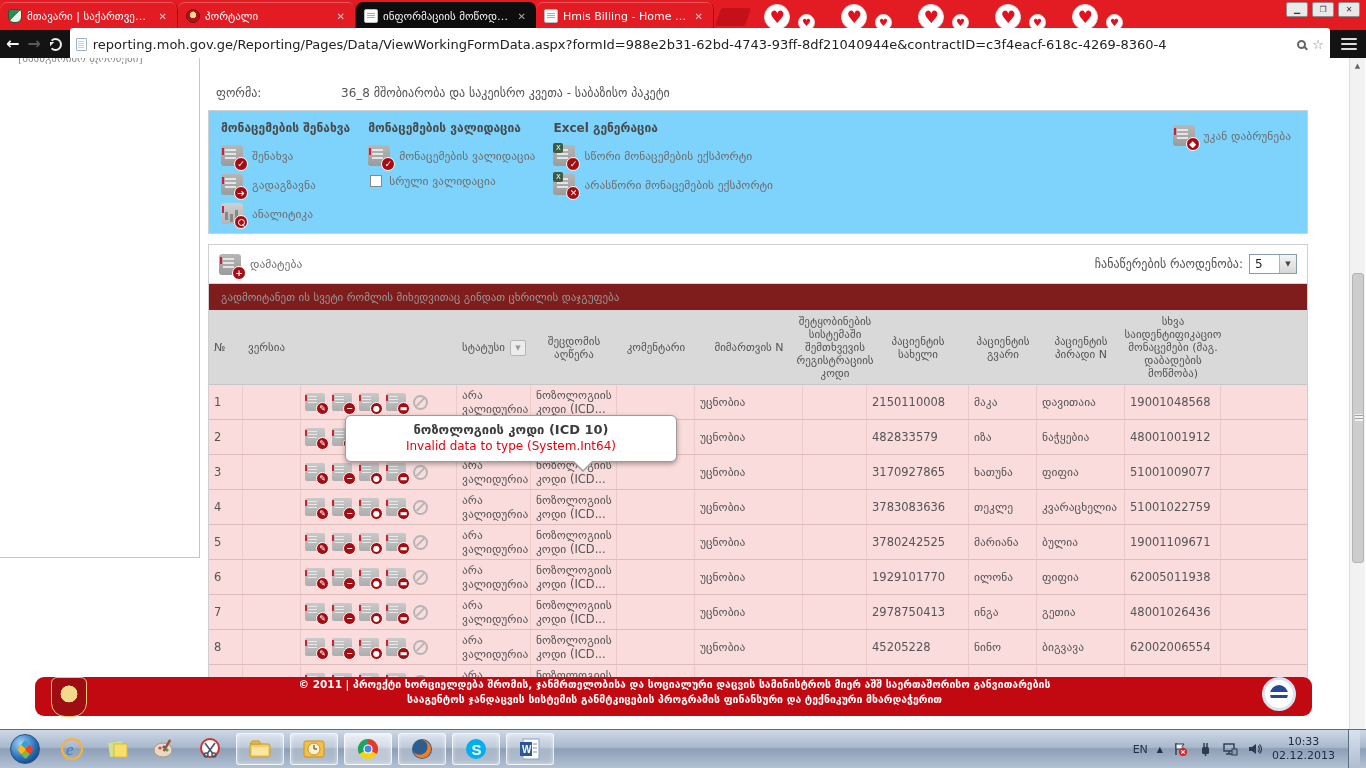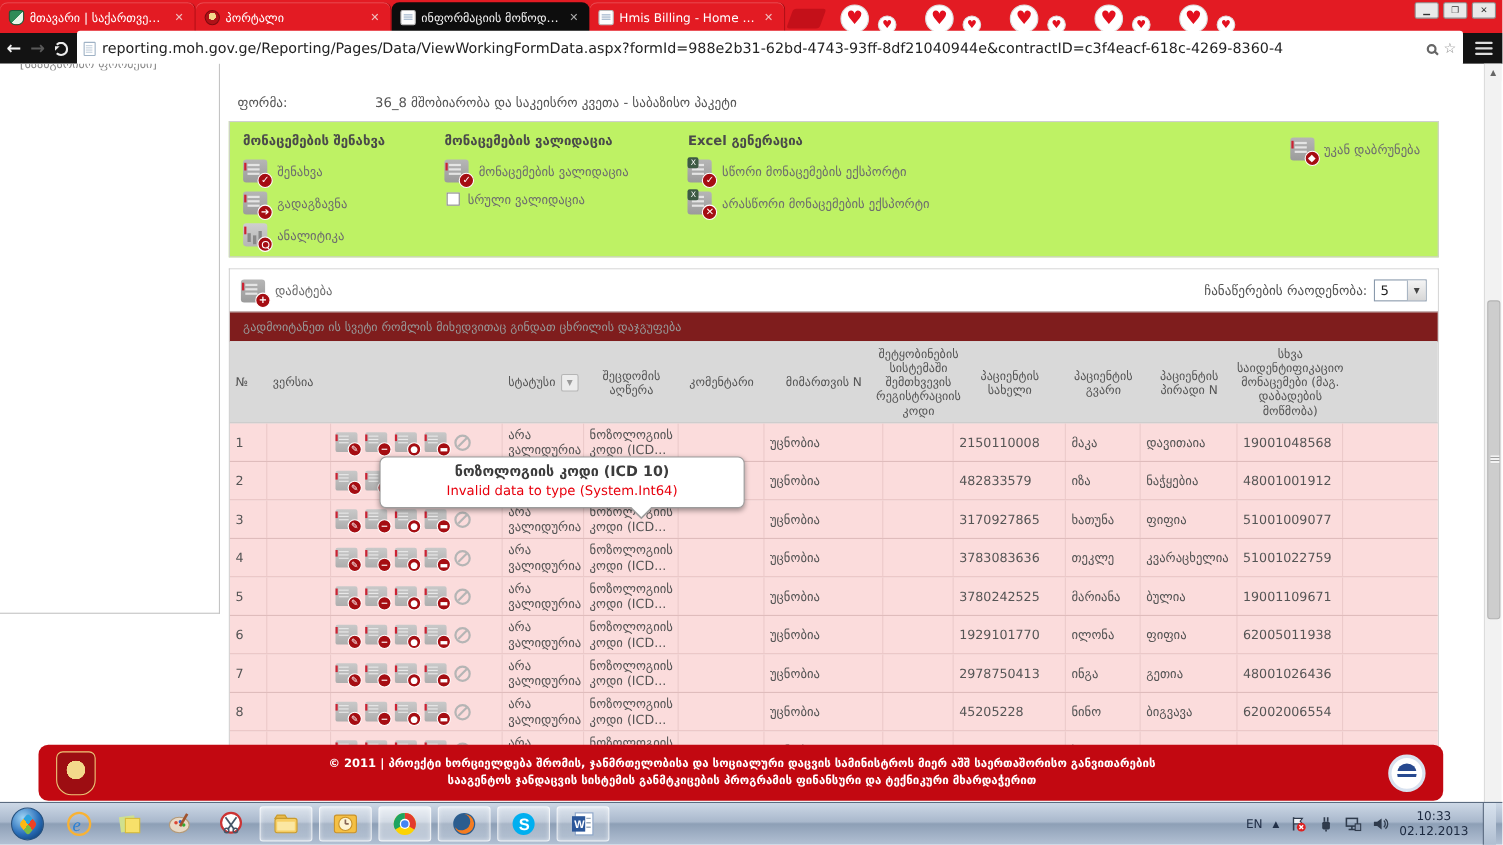--- a/index.html
+++ b/index.html
@@ -61,22 +61,22 @@
   .content { position:absolute; left:0; top:58px; width:1366px; height:671px; background:#fff; }
   .sidebar { position:absolute; left:0; top:0; width:200px; height:500px; background:#fff;
     border-right:1px solid #c4c4c4; border-bottom:1px solid #c4c4c4; overflow:hidden; }
   .sidebar .clip-item { margin-top:-6px; padding-left:18px; font-size:11px; color:#8a8a8a; height:12px; overflow:hidden; cursor:pointer;}
 
   .main { position:absolute; left:208px; top:0; width:1100px; }
   .form-row { display:flex; padding:8px 8px 10px; font-size:12px; color:#555;margin-top:20px; }
   .form-row .flabel { width:125px; }
   .form-row .fvalue { color:#555; }
 
-  .toolbar-panel { background:#bef264; border:1px solid #cfcfcf; padding:10px 12px 12px; height:124px;
-    display:flex; gap:54px; position:relative; }
+  .toolbar-panel { background:#7dd3fc; border:1px solid #cfcfcf; padding:10px 12px 12px; height:124px;
+    display:flex; gap:18px; position:relative; }
   .tb-col .tb-title { font-size:12px; font-weight:bold; color:#4a4a4a; margin-bottom:10px; }
   .tb-item { display:flex; align-items:center; gap:9px; margin-bottom:8px; font-size:11.5px; color:#6e6e6e; cursor:pointer; }
   .tb-check { display:flex; align-items:center; gap:7px; font-size:11.5px; color:#6e6e6e; margin:4px 0 0 2px; }
   .checkbox { width:12px; height:12px; background:#fff; border:1px solid #8a8a8a; cursor:pointer; }
   .back-item { position:absolute; right:16px; top:14px; }
 
   
   .doc { width:22px; height:21px; background:linear-gradient(#b6b6b6,#9b9b9b); border-radius:3px; position:relative; flex:0 0 22px; }
   .doc::before { content:""; position:absolute; left:4px; top:4px; width:11px; height:2px; background:#e4e4e4;
     box-shadow:0 4px 0 #e4e4e4, 0 8px 0 #e4e4e4; }
@@ -138,22 +138,22 @@
 
   
   .vscroll { position:absolute; left:1349px; top:0; width:16px; height:671px; background:#f2f2f2; border-left:1px solid #dcdcdc; }
   .vs-up { height:16px; font-size:7px; color:#666; text-align:center; line-height:16px; background:#f2f2f2; cursor:pointer; }
   .vs-thumb { position:absolute; left:2px; top:215px; width:12px; height:290px; background:#cdcdcd; border-radius:3px;
     border:1px solid #b4b4b4; cursor:grab; }
   .vs-thumb::after { content:""; position:absolute; left:2px; top:140px; width:8px; height:7px;
     background:repeating-linear-gradient(#f2f2f2 0 1px, #9f9f9f 1px 2px, #f2f2f2 2px 3px); }
 
   
-  .footer { position:absolute; left:35px; top:619px; width:1277px; height:51px; background:#c20811; border-radius:9px;
-    display:flex; align-items:center; padding:0 16px; z-index:15; }
+  .footer { position:absolute; left:35px; top:619px; width:1277px; height:39px; background:#c20811; border-radius:9px;
+    display:flex; padding:0 16px; z-index:15; }
   .footer .ftext { flex:1; text-align:center; color:#fff; font-size:10.5px; font-weight:bold; line-height:1.45;
     max-width:780px; margin:0 auto; }
   .emblem { width:36px; height:40px; flex:0 0 36px; background:radial-gradient(circle at 50% 42%, #f3d98b 30%, #9d0d12 31%);
     border:1px solid #e9c878; border-radius:6px 6px 14px 14px; }
   .round-logo { width:34px; height:34px; flex:0 0 34px; border-radius:50%; background:#fff;
     border:3px solid #d9e2ef; position:relative; }
   .round-logo::after { content:""; position:absolute; left:5px; top:5px; right:5px; bottom:5px; border-radius:50%;
     background:linear-gradient(#27498f 0 40%, #fff 40% 55%, #27498f 55% 70%, #fff 70% 100%); }
 
   

